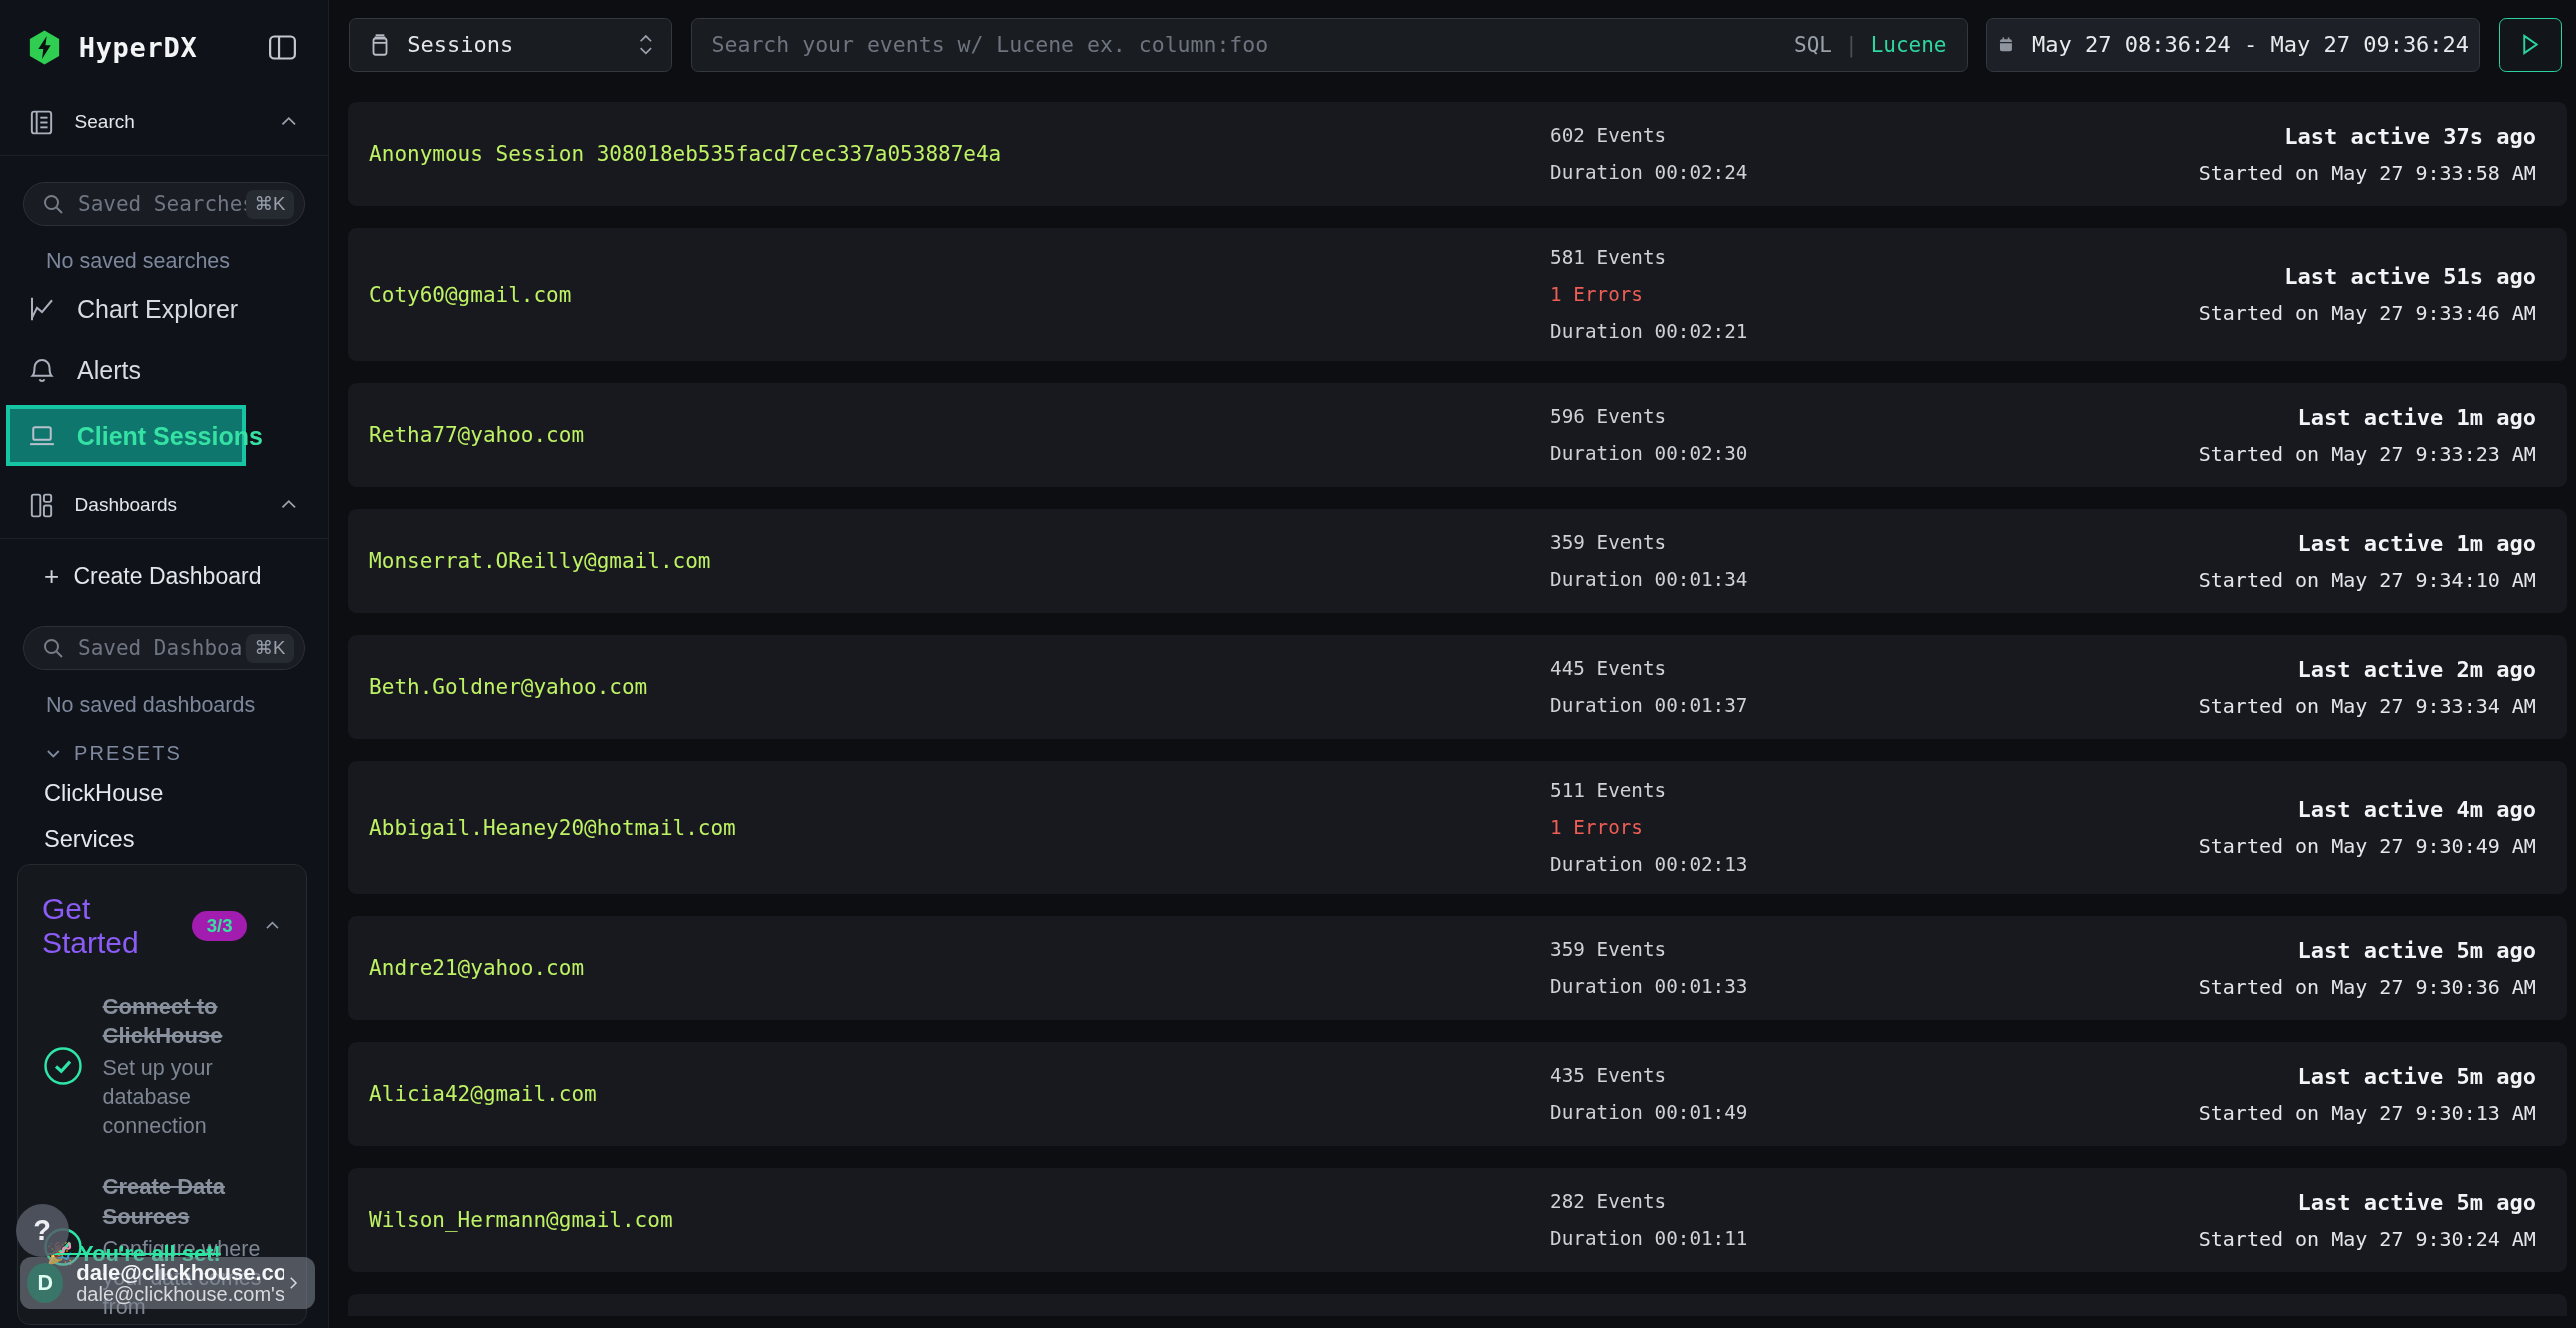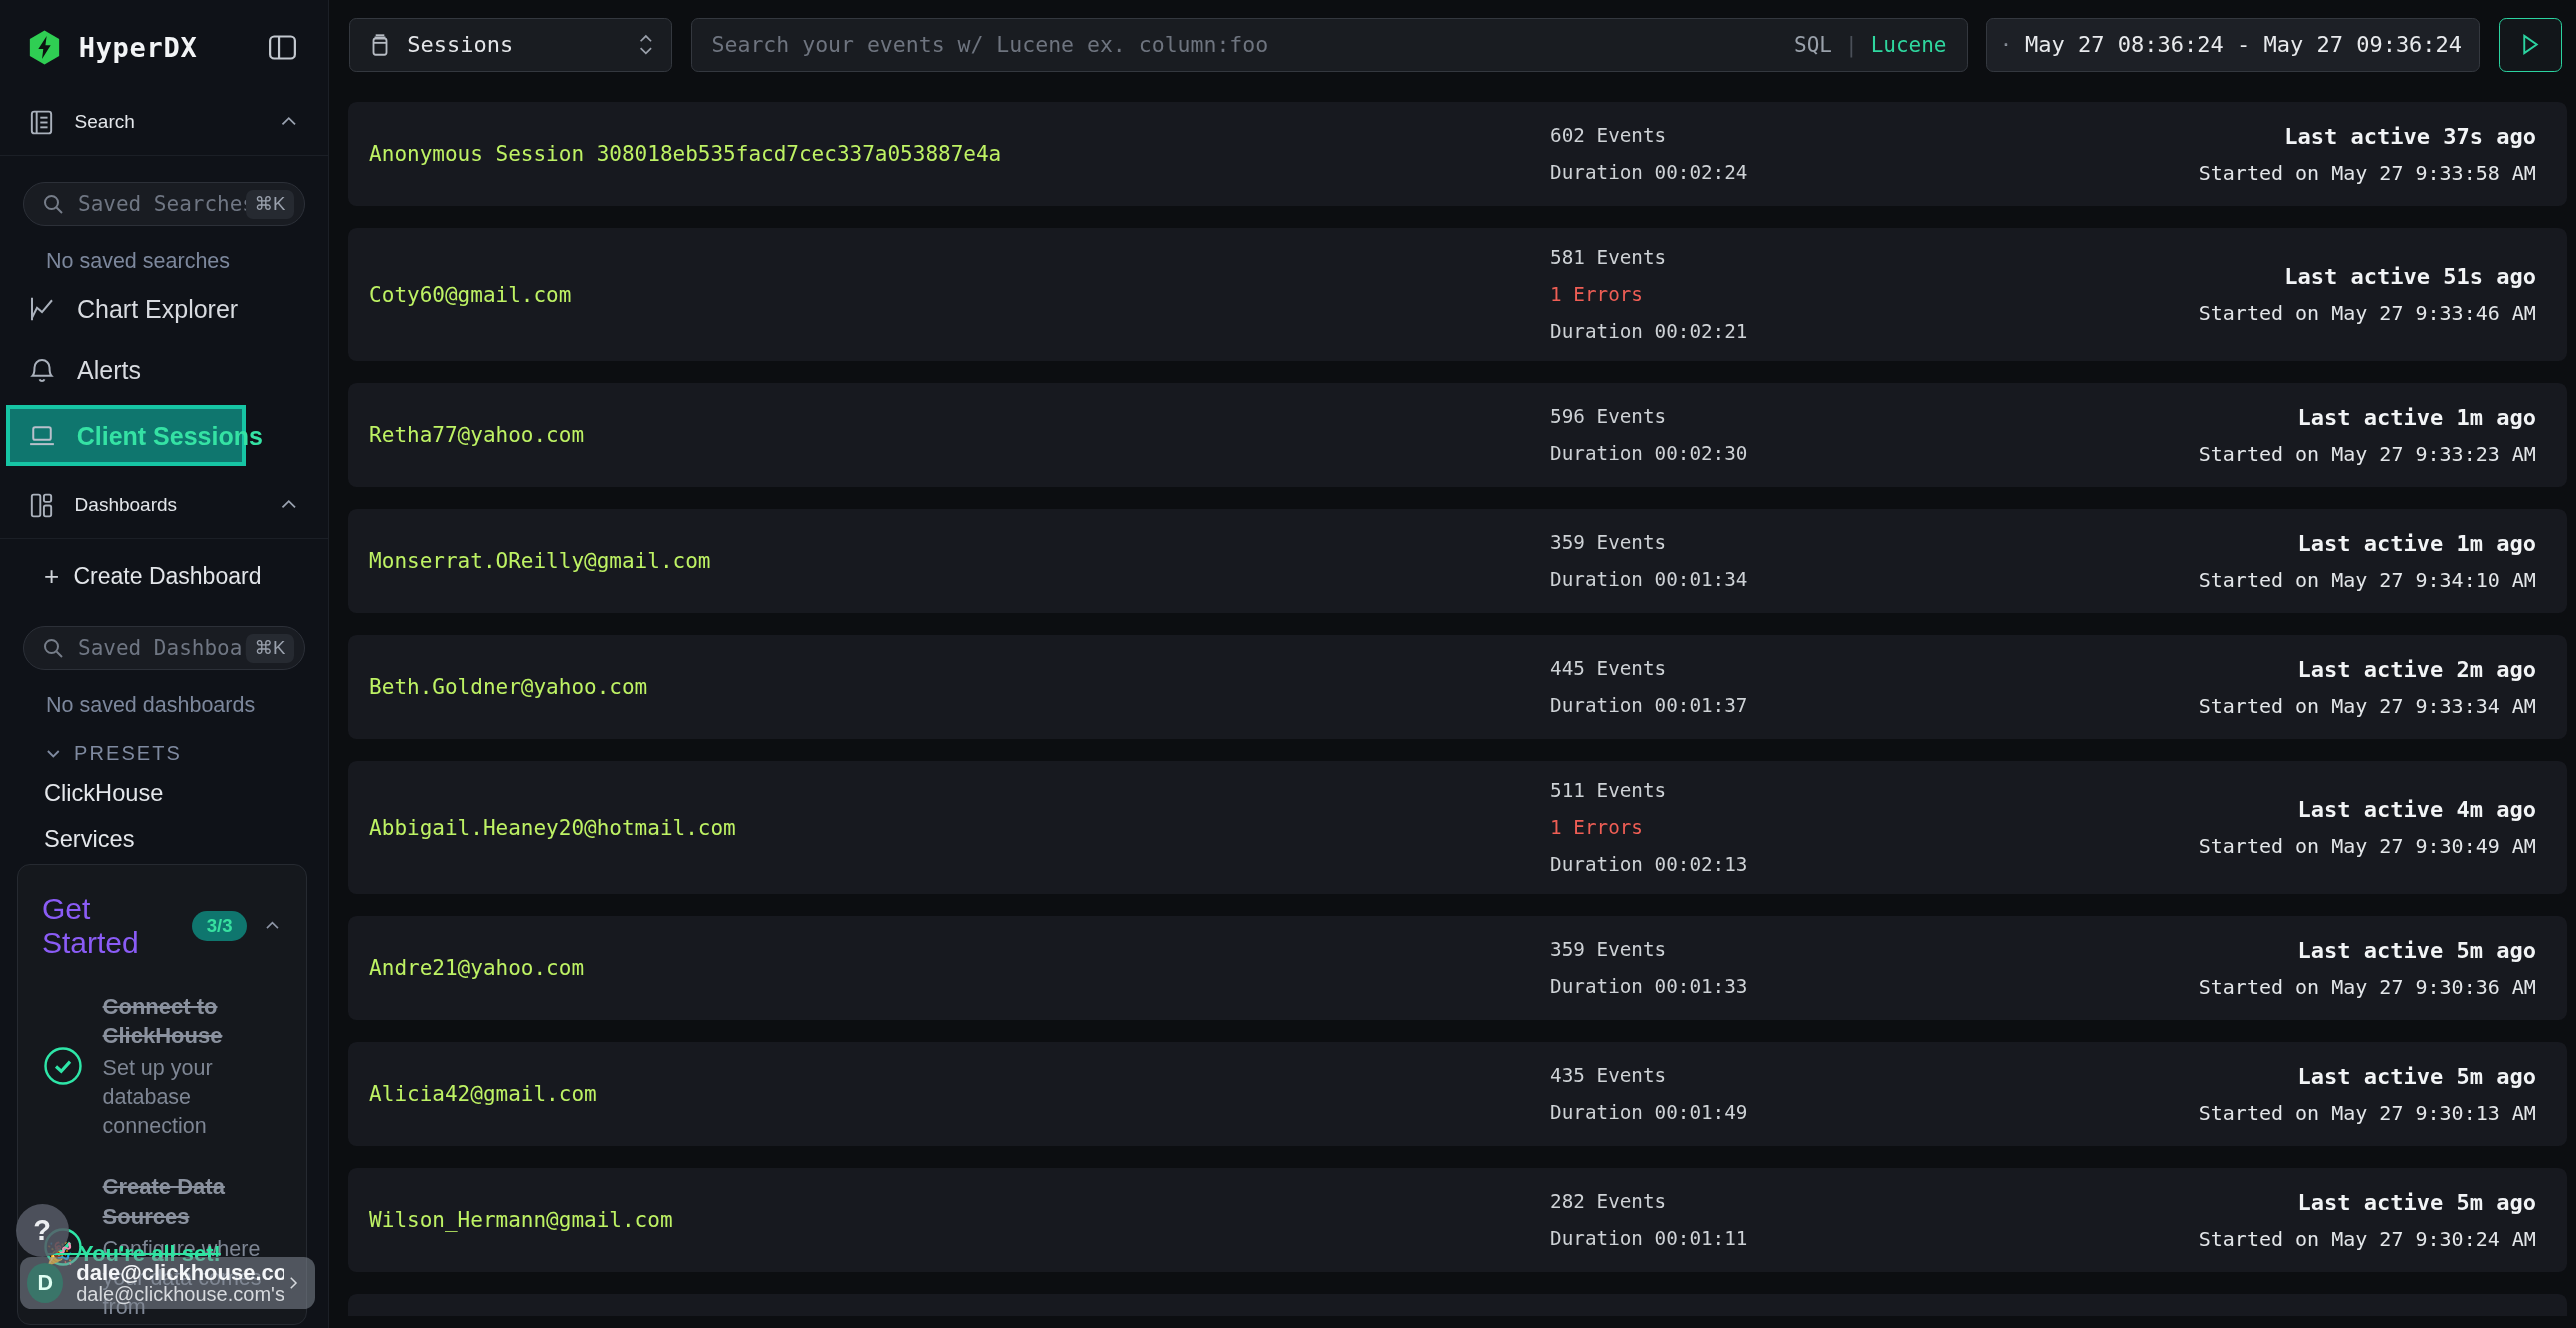--- a/index.html
+++ b/index.html
@@ -50,21 +50,21 @@
   .preset-item { font-size:23.6px; color:#e4e7eb; padding:9.3px 0 9.3px 44px; cursor:pointer; }
 
   .team-settings { display:flex; align-items:center; gap:20px; padding:18.6px 29px; margin-top:46px; cursor:pointer; }
   .team-settings .icon { width:30px; height:30px; color:#aab1bc; }
   .team-settings .lbl { font-size:25px; color:#e0e3e7; }
 
   .gs-panel { position:absolute; left:17px; right:21.5px; top:864px; bottom:2.9px;
               border:1.4px solid #262a31; border-radius:13px; background:#15181d; padding:27px 24px; overflow:hidden; }
   .gs-head { display:flex; align-items:center; gap:15.7px; }
   .gs-title { font-size:30px; font-weight:normal; color:#8b5cf6; }
-  .gs-badge { background:#0f766e; color:#37e0a0; border-radius:715px; padding:4.3px 14.3px;
+  .gs-badge { background:#a21caf; color:#37e0a0; border-radius:715px; padding:4.3px 14.3px;
               font-size:18.6px; font-weight:bold; }
   .gs-head .chev { margin-left:auto; width:21.5px; height:21.5px; color:#8d95a6; }
   .gs-item { display:flex; gap:18.6px; margin-top:31.5px; }
   .gs-check { width:42px; height:42px; flex:0 0 42px; align-self:center; color:#2ee6a8; }
   .gs-item-title { font-size:22px; font-weight:bold; color:#8a919e; text-decoration:line-through; line-height:1.35; }
   .gs-item-desc { font-size:21.5px; color:#7e8694; line-height:1.35; margin-top:2.9px; }
   .gs-celebrate { position:absolute; left:46px; top:1241px; font-size:22px; font-weight:bold;
                   color:#2fe3a2; text-decoration:line-through; white-space:nowrap; z-index:2;
                   font-family:"Liberation Sans",sans-serif; }
 
@@ -91,21 +91,21 @@
   .ds-btn { width:323px; padding:0 17px; cursor:pointer; }
   .ds-btn .jar { width:26px; height:26px; color:#b7bcc4; }
   .ds-btn .lbl { font-size:22px; color:#e4e6e9; margin-left:14.3px; }
   .ds-carets { margin-left:auto; display:flex; flex-direction:column; gap:2.1px; color:#9aa0ab; }
   .ds-carets svg { width:15.7px; height:9.3px; }
   .search-box { flex:1; padding:0 20px; }
   .search-ph { font-size:21.5px; color:#6e747f; flex:1; white-space:nowrap; overflow:hidden; }
   .lang-sql { font-size:21px; color:#9aa1ab; margin-right:13px; cursor:pointer; }
   .lang-pipe { font-size:21px; color:#4a4f58; margin-right:13px; }
   .lang-lucene { font-size:21px; color:#2fd79f; cursor:pointer; }
-  .date-box { width:494px; padding:0 17px; background:#1d2026; cursor:pointer; }
+  .date-box { width:494px; padding:0 10px; background:#1d2026; cursor:pointer; }
   .date-box .cal { width:27px; height:27px; color:#8f959f; }
   .date-box .lbl { font-size:22px; color:#e8eaed; margin-left:17px; white-space:nowrap; }
   .play-btn { width:63px; height:54px; border:1.4px solid #2bd3a0; border-radius:7.2px; background:#12161a;
               display:flex; align-items:center; justify-content:center; cursor:pointer; }
   .play-btn svg { width:20px; height:23px; color:#2bd3a0; }
 
   .session-list { flex:1; display:flex; flex-direction:column; gap:22px; padding:13px 8.6px 0 18.6px; }
   .card { background:#17191f; border-radius:8.6px; display:flex; align-items:center;
           padding:0 31.5px 0 21.5px; min-height:104px; cursor:pointer; }
   .card.err { min-height:133px; }

